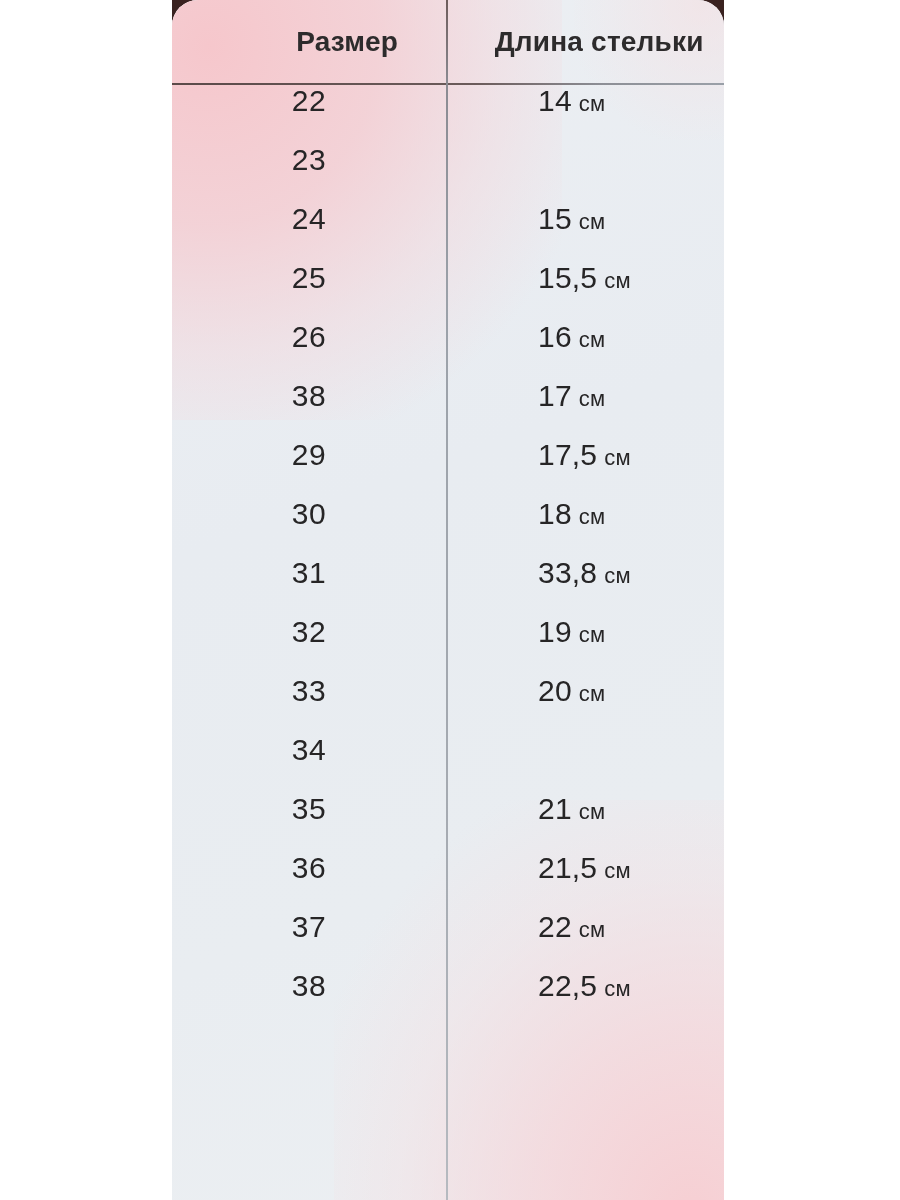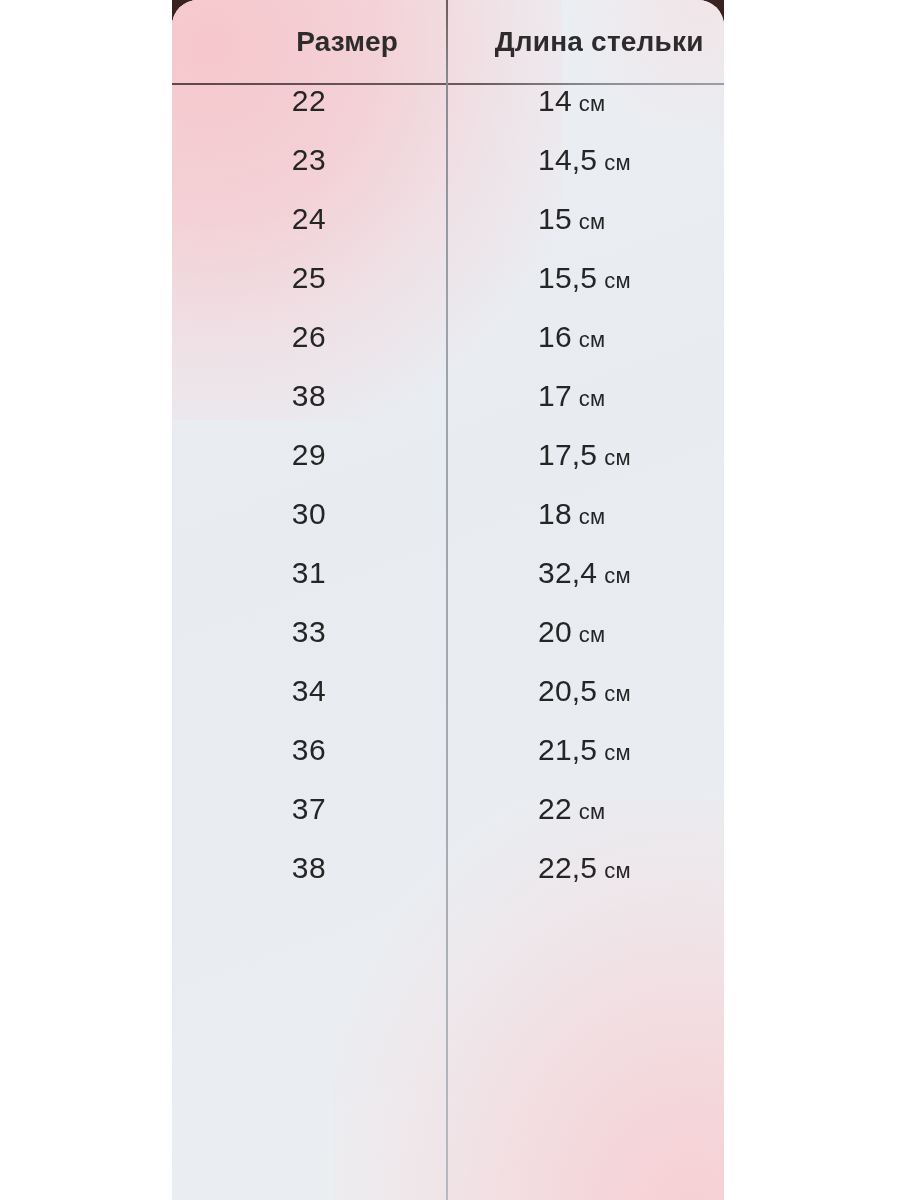--- a/index.html
+++ b/index.html
@@ -183,21 +183,20 @@
       <div class="hline"></div>
       <div class="vline"></div>
 
       <div class="tbody" id="tbody">
           <div class="trow">
             <div class="cell-size">22</div>
             <div class="cell-len"><span class="num">14</span><span class="unit">см</span></div>
           </div>
           <div class="trow">
             <div class="cell-size">23</div>
-            <div class="cell-len"><span class="num">14,5</span><span class="unit">см</span></div>
           </div>
           <div class="trow">
             <div class="cell-size">24</div>
             <div class="cell-len"><span class="num">15</span><span class="unit">см</span></div>
           </div>
           <div class="trow">
             <div class="cell-size">25</div>
             <div class="cell-len"><span class="num">15,5</span><span class="unit">см</span></div>
           </div>
           <div class="trow">
@@ -211,29 +210,36 @@
           <div class="trow">
             <div class="cell-size">29</div>
             <div class="cell-len"><span class="num">17,5</span><span class="unit">см</span></div>
           </div>
           <div class="trow">
             <div class="cell-size">30</div>
             <div class="cell-len"><span class="num">18</span><span class="unit">см</span></div>
           </div>
           <div class="trow">
             <div class="cell-size">31</div>
-            <div class="cell-len"><span class="num">32,4</span><span class="unit">см</span></div>
+            <div class="cell-len"><span class="num">33,8</span><span class="unit">см</span></div>
+          </div>
+          <div class="trow">
+            <div class="cell-size">32</div>
+            <div class="cell-len"><span class="num">19</span><span class="unit">см</span></div>
           </div>
           <div class="trow">
             <div class="cell-size">33</div>
             <div class="cell-len"><span class="num">20</span><span class="unit">см</span></div>
           </div>
           <div class="trow">
             <div class="cell-size">34</div>
-            <div class="cell-len"><span class="num">20,5</span><span class="unit">см</span></div>
+          </div>
+          <div class="trow">
+            <div class="cell-size">35</div>
+            <div class="cell-len"><span class="num">21</span><span class="unit">см</span></div>
           </div>
           <div class="trow">
             <div class="cell-size">36</div>
             <div class="cell-len"><span class="num">21,5</span><span class="unit">см</span></div>
           </div>
           <div class="trow">
             <div class="cell-size">37</div>
             <div class="cell-len"><span class="num">22</span><span class="unit">см</span></div>
           </div>
           <div class="trow">

